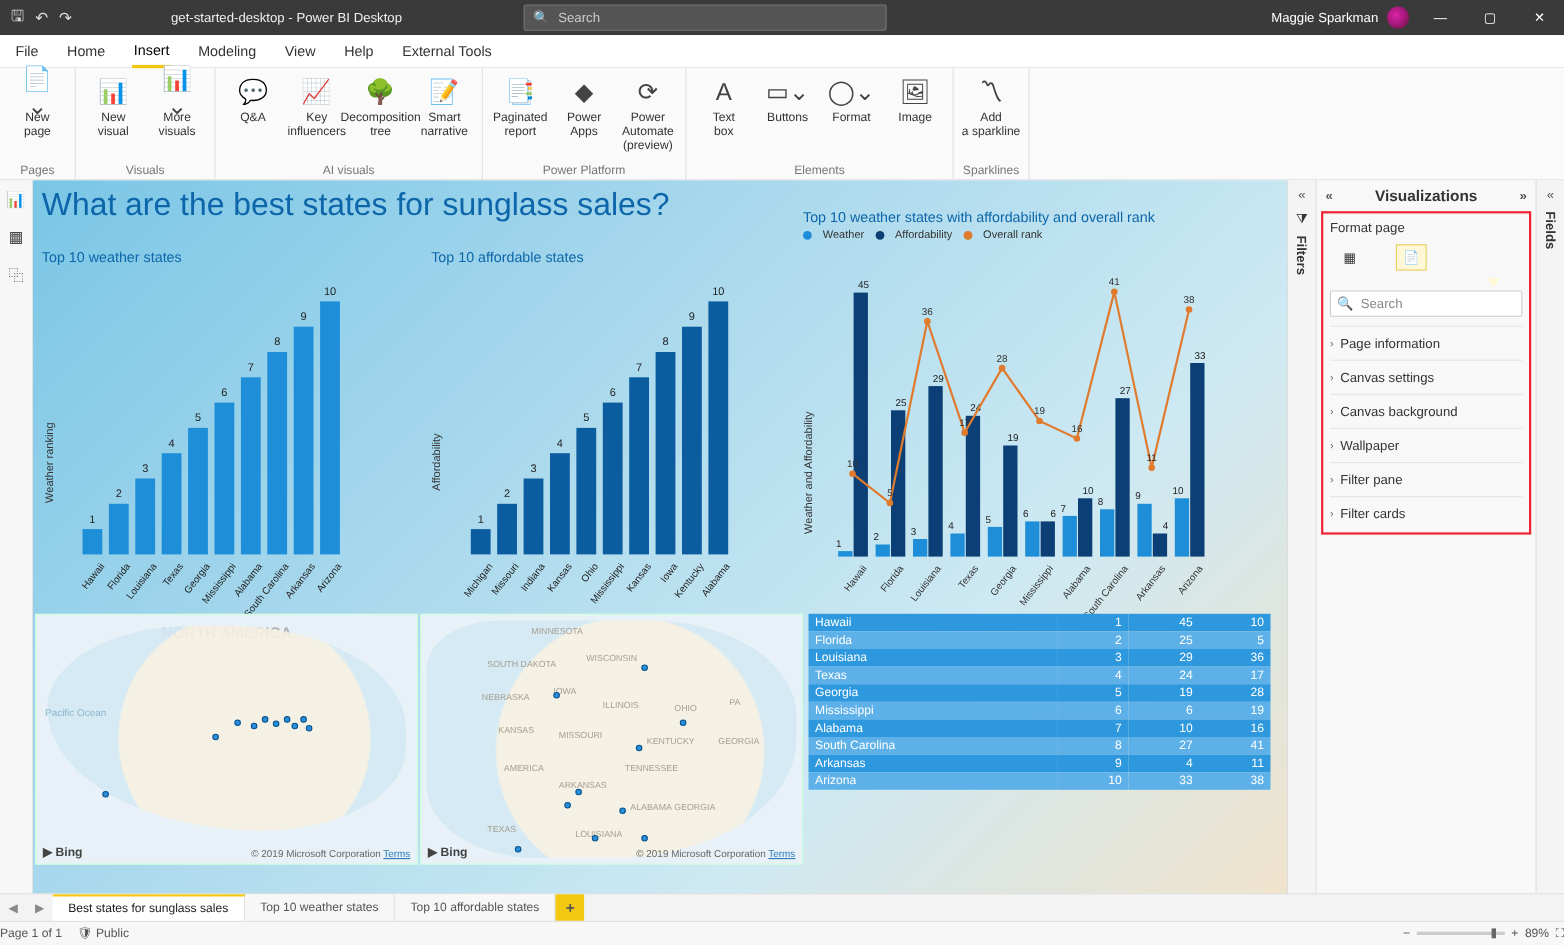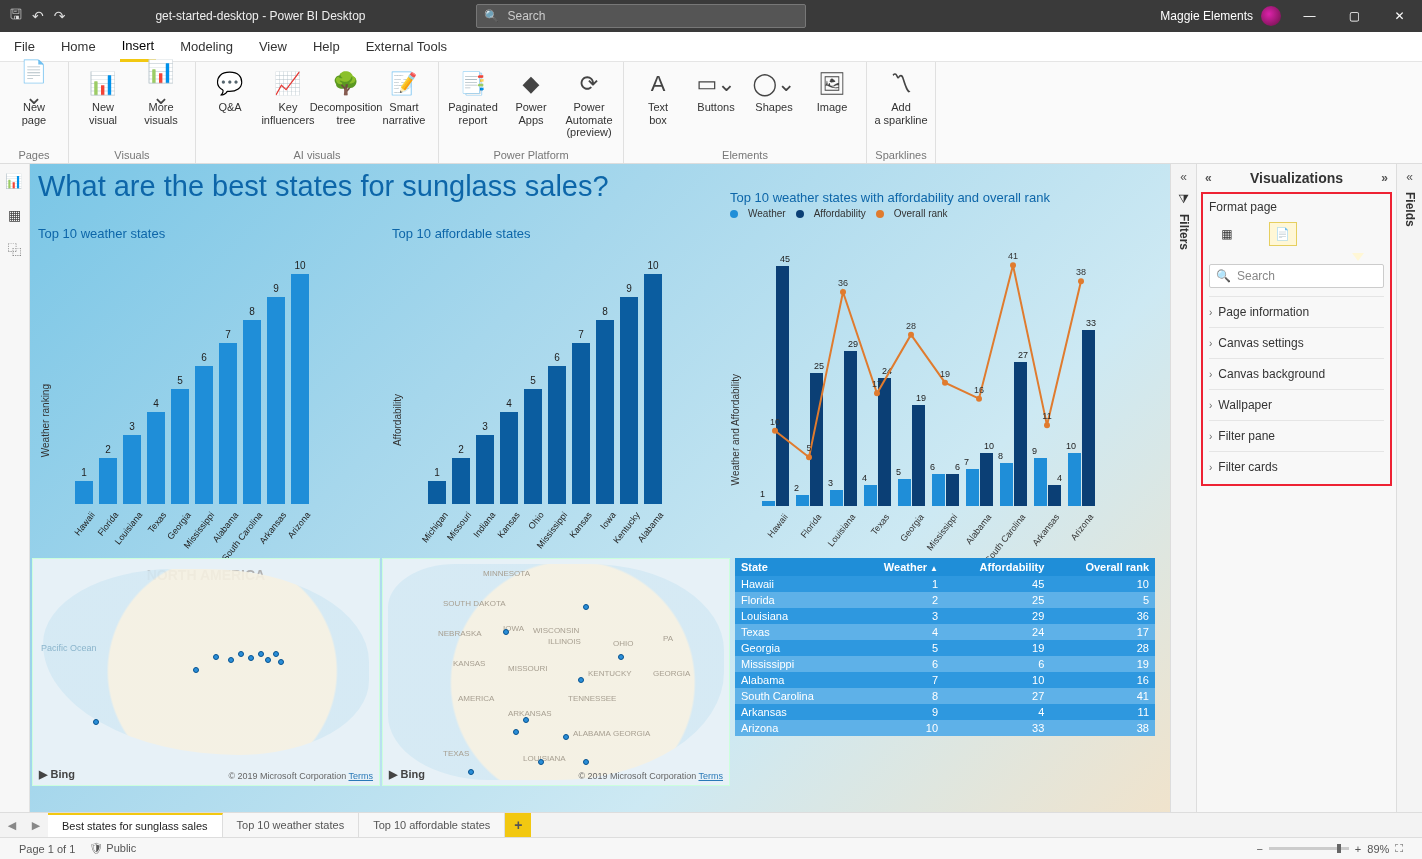--- a/index.html
+++ b/index.html
@@ -93,21 +93,21 @@
   .vizpane .cat .chv { font-size: 10px; color: #666; }
 
   
   .pagetabs { height: 25px; background: #f3f3f3; border-top: 1px solid #ddd; display: flex; align-items: stretch; font-size: 11px; }
   .pagetabs .navbtn { width: 24px; display: flex; align-items: center; justify-content: center; color: #888; }
   .pagetabs .tab { padding: 0 14px; display: flex; align-items: center; border-right: 1px solid #ddd; background: #f7f7f7; color: #555; }
   .pagetabs .tab.active { background: #fff; color: #222; border-top: 2px solid #f2c811; }
   .pagetabs .add { width: 26px; background: #f2c811; color: #555; display:flex;align-items:center;justify-content:center; font-size: 14px; font-weight: bold;}
 
   
-  .statusbar { height: 22px; background: #f7f7f7; border-top: 1px solid #ddd; display: flex; align-items: center; font-size: 11px; color: #555; padding: 0 19px; gap: 14px; }
+  .statusbar { height: 22px; background: #f7f7f7; border-top: 1px solid #ddd; display: flex; align-items: center; font-size: 11px; color: #555; padding: 0 0; gap: 14px; }
   .statusbar .spacer { flex: 1; }
   .zoom { display: flex; align-items: center; gap: 6px; }
   .zoom .track { width: 80px; height: 3px; background: #ccc; position: relative; }
   .zoom .track .thumb { position: absolute; top: -3px; width: 4px; height: 9px; background: #666; }
 </style>
 </head>
 <body>
 
 <div class="titlebar">
   <div class="qat">
@@ -115,21 +115,21 @@
     <span>↶</span>
     <span>↷</span>
   </div>
   <div class="filename">get-started-desktop - Power BI Desktop</div>
   <div class="search">
     <span class="icn">🔍</span>
     <span>Search</span>
   </div>
   <div class="spacer"></div>
   <div class="user">
-    <span>Maggie Elements</span>
+    <span>Maggie Sparkman</span>
     <div class="avatar"></div>
   </div>
   <div class="winbtn">—</div>
   <div class="winbtn">▢</div>
   <div class="winbtn">✕</div>
 </div>
 
 <div class="menubar">
   <div class="item">File</div>
   <div class="item">Home</div>
@@ -206,21 +206,21 @@
         <div class="rbtn">
           <div class="icn">A</div>
           <div>Text<br>box</div>
         </div>
         <div class="rbtn">
           <div class="icn">▭⌄</div>
           <div>Buttons</div>
         </div>
         <div class="rbtn">
           <div class="icn">◯⌄</div>
-          <div>Shapes</div>
+          <div>Format</div>
         </div>
         <div class="rbtn">
           <div class="icn">🖼</div>
           <div>Image</div>
         </div>
       </div>
       <div class="glabel">Elements</div>
     </div>
     <div class="rgroup">
       <div class="btns">
@@ -459,21 +459,21 @@
             <div class="pin" style="left: 60px; top: 160px;"></div>
           </div>
         <div class="bing">▶ Bing</div>
         <div class="attr"><span>© 2019 Microsoft Corporation</span> <span style="color:#2a7ab8;text-decoration:underline">Terms</span></div>
       </div>
       <div class="map">
         <div class="land" style="border-radius:20% 40% 50% 30%; inset:5px;"></div>
         <div id="map2labels">
             <div class="stlbl" style="left: 100px; top: 10px;">MINNESOTA</div>
             <div class="stlbl" style="left: 60px; top: 40px;">SOUTH DAKOTA</div>
-            <div class="stlbl" style="left: 150px; top: 35px; margin-top: 32px;">WISCONSIN</div>
+            <div class="stlbl" style="left: 150px; top: 35px;">WISCONSIN</div>
             <div class="stlbl" style="left: 55px; top: 70px;">NEBRASKA</div>
             <div class="stlbl" style="left: 120px; top: 65px;">IOWA</div>
             <div class="stlbl" style="left: 165px; top: 78px;">ILLINOIS</div>
             <div class="stlbl" style="left: 230px; top: 80px;">OHIO</div>
             <div class="stlbl" style="left: 280px; top: 75px;">PA</div>
             <div class="stlbl" style="left: 70px; top: 100px;">KANSAS</div>
             <div class="stlbl" style="left: 125px; top: 105px;">MISSOURI</div>
             <div class="stlbl" style="left: 205px; top: 110px;">KENTUCKY</div>
             <div class="stlbl" style="left: 270px; top: 110px;">GEORGIA</div>
             <div class="stlbl" style="left: 75px; top: 135px;">AMERICA</div>
@@ -497,26 +497,20 @@
             <div class="pin" style="left: 85px; top: 210px;"></div>
           </div>
         <div class="bing">▶ Bing</div>
         <div class="attr"><span>© 2019 Microsoft Corporation</span> <span style="color:#2a7ab8;text-decoration:underline">Terms</span></div>
       </div>
     </div>
 
     <div class="data-table">
       <table id="statetable">
           <tbody>
-            <tr>
-              <th>State</th>
-              <th class="num">Weather <span style="font-size:8px">▲</span></th>
-              <th class="num">Affordability</th>
-              <th class="num">Overall rank</th>
-            </tr>
             <tr class="ra">
               <td>Hawaii</td>
               <td class="num">1</td>
               <td class="num">45</td>
               <td class="num">10</td>
             </tr>
             <tr class="rb">
               <td>Florida</td>
               <td class="num">2</td>
               <td class="num">25</td>

